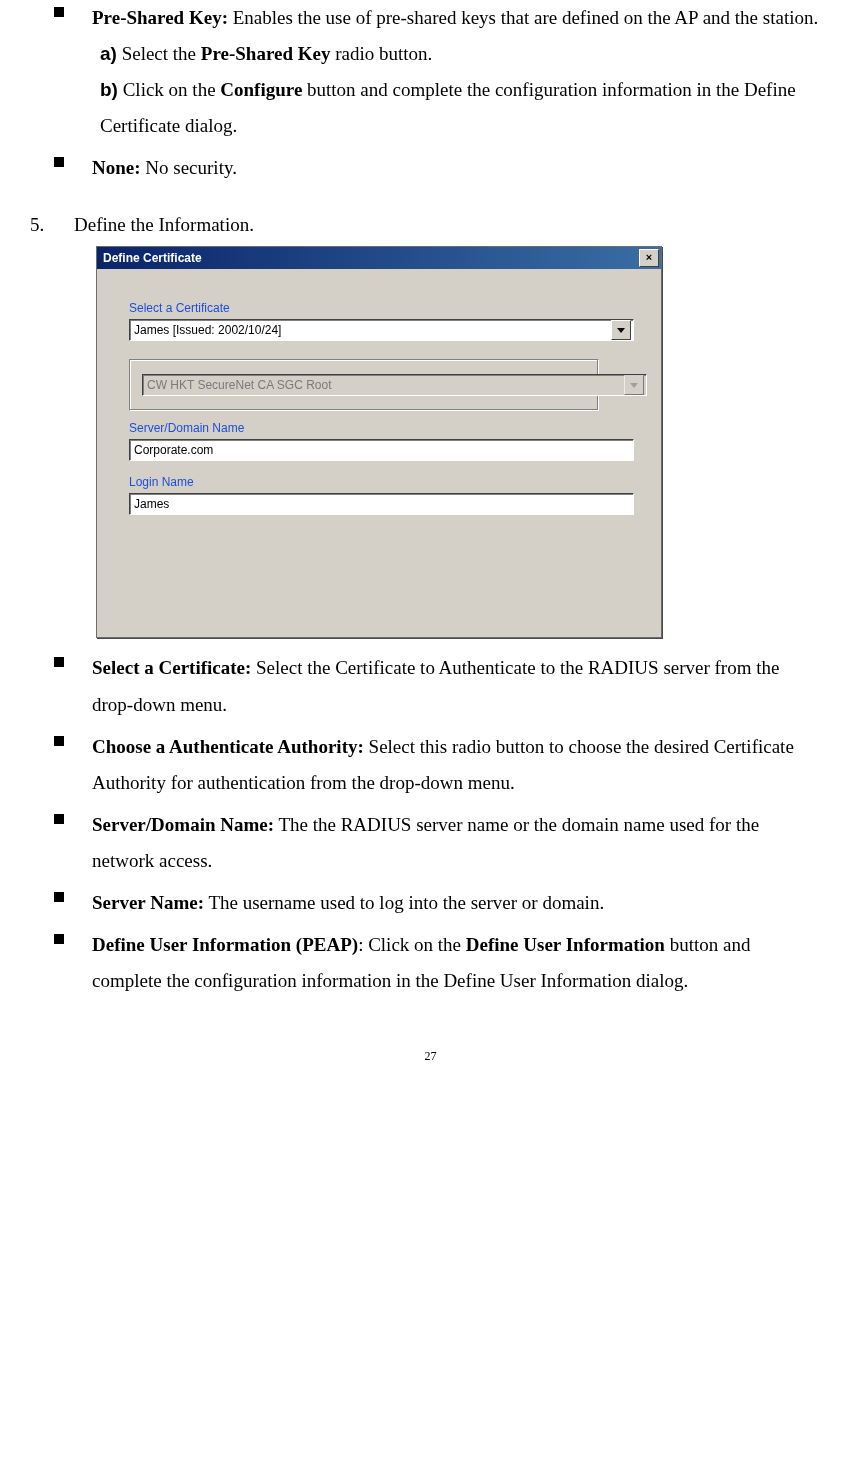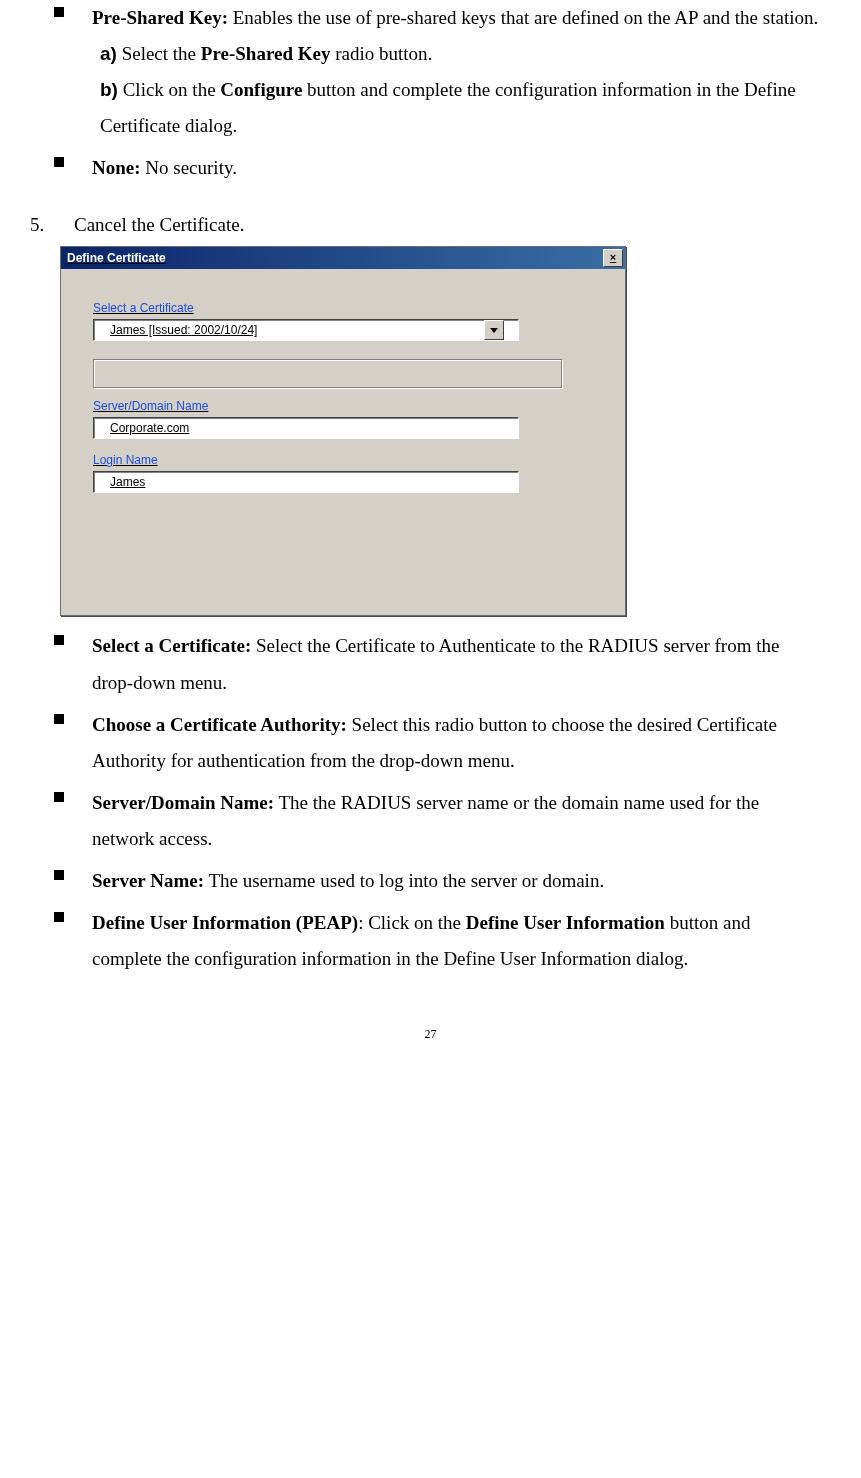--- a/index.html
+++ b/index.html
@@ -51,24 +51,23 @@
   .step-num {
     width: 44px;
     flex-shrink: 0;
     padding-left: 2px;
   }
   .step-text {
     flex: 1;
   }
   
   .dialog-wrap {
-    margin-left: 32px;
+    margin-left: 68px;
     margin-top: 10px;
     margin-bottom: 12px;
-    text-decoration: underline;
   }
   .dialog {
     width: 564px;
     border: 1px solid #6d6d6d;
     background: #d4d0c8;
     font-family: Tahoma, Arial, sans-serif;
     font-size: 12px;
     box-shadow: 1px 1px 0 #4a4a4a;
   }
   .titlebar {
@@ -99,33 +98,33 @@
   .dialog-body {
     padding: 24px 32px 12px 32px;
   }
   .field-label {
     font-size: 12px;
     color: #1d4ed8;
     margin-bottom: 4px;
     margin-top: 8px;
   }
   .combo, .textfield {
-    width: 426px;
+    width: 505px;
     height: 22px;
     background: #fff;
     border: 1px solid #808080;
     border-top-color: #404040;
     border-left-color: #404040;
     border-right-color: #fff;
     border-bottom-color: #fff;
     box-shadow: inset 1px 1px 0 #808080;
     position: relative;
     display: flex;
     align-items: center;
-    padding: 0 16px;
+    padding: 0 4px;
     box-sizing: border-box;
     gap: 12px;
   }
   .combo .combo-text { flex:1; font-size:12px; color:#000; white-space:nowrap; overflow:hidden; }
   .combo.disabled .combo-text { color:#7a7a7a; }
   .combo.disabled { background:#d4d0c8; }
   .combo-btn {
     width: 18px;
     height: 18px;
     background: #d4d0c8;
@@ -210,39 +209,45 @@
     <li class="bullet-item">
       <div class="square-bullet"></div>
       <div class="bullet-content">
         <span class="bold">None:</span><span> No security.</span>
       </div>
     </li>
   </ul>
 
   <div class="step-row">
     <div class="step-num">5.</div>
-    <div class="step-text">Cancel the Certificate.</div>
+    <div class="step-text">Define the Information.</div>
   </div>
 
   <div class="dialog-wrap">
     <div class="dialog">
       <div class="titlebar">
         <span class="titlebar-title">Define Certificate</span>
         <div class="titlebar-close">×</div>
       </div>
       <div class="dialog-body">
         <div class="field-label">Select a Certificate</div>
         <div class="combo">
           <span class="combo-text">James   [Issued: 2002/10/24]</span>
           <div class="combo-btn">
               <div class="tri-down"></div>
             </div>
         </div>
 
         <div class="groupbox">
+          <div class="combo disabled">
+            <span class="combo-text">CW HKT SecureNet CA SGC Root</span>
+            <div class="combo-btn disabled">
+                <div class="tri-down disabled"></div>
+              </div>
+          </div>
         </div>
 
         <div class="field-label">Server/Domain Name</div>
         <div class="textfield">
           <span>Corporate.com</span>
         </div>
 
         <div class="field-label" style="margin-top:14px;">Login Name</div>
         <div class="textfield">
           <span>James</span>
@@ -253,21 +258,21 @@
     </div>
   </div>
 
   <ul class="bullet-list">
     <li class="bullet-item">
       <div class="square-bullet"></div>
       <div class="bullet-content"><span class="bold">Select a Certificate:</span><span> Select the Certificate to Authenticate to the RADIUS server from the drop-down menu.</span></div>
     </li>
     <li class="bullet-item">
       <div class="square-bullet"></div>
-      <div class="bullet-content"><span class="bold">Choose a Certificate Authority:</span><span> Select this radio button to choose the desired Certificate Authority for authentication from the drop-down menu.</span></div>
+      <div class="bullet-content"><span class="bold">Choose a Authenticate Authority:</span><span> Select this radio button to choose the desired Certificate Authority for authentication from the drop-down menu.</span></div>
     </li>
     <li class="bullet-item">
       <div class="square-bullet"></div>
       <div class="bullet-content"><span class="bold">Server/Domain Name:</span><span> The the RADIUS server name or the domain name used for the network access.</span></div>
     </li>
     <li class="bullet-item">
       <div class="square-bullet"></div>
       <div class="bullet-content"><span class="bold">Server Name:</span><span> The username used to log into the server or domain.</span></div>
     </li>
     <li class="bullet-item">

